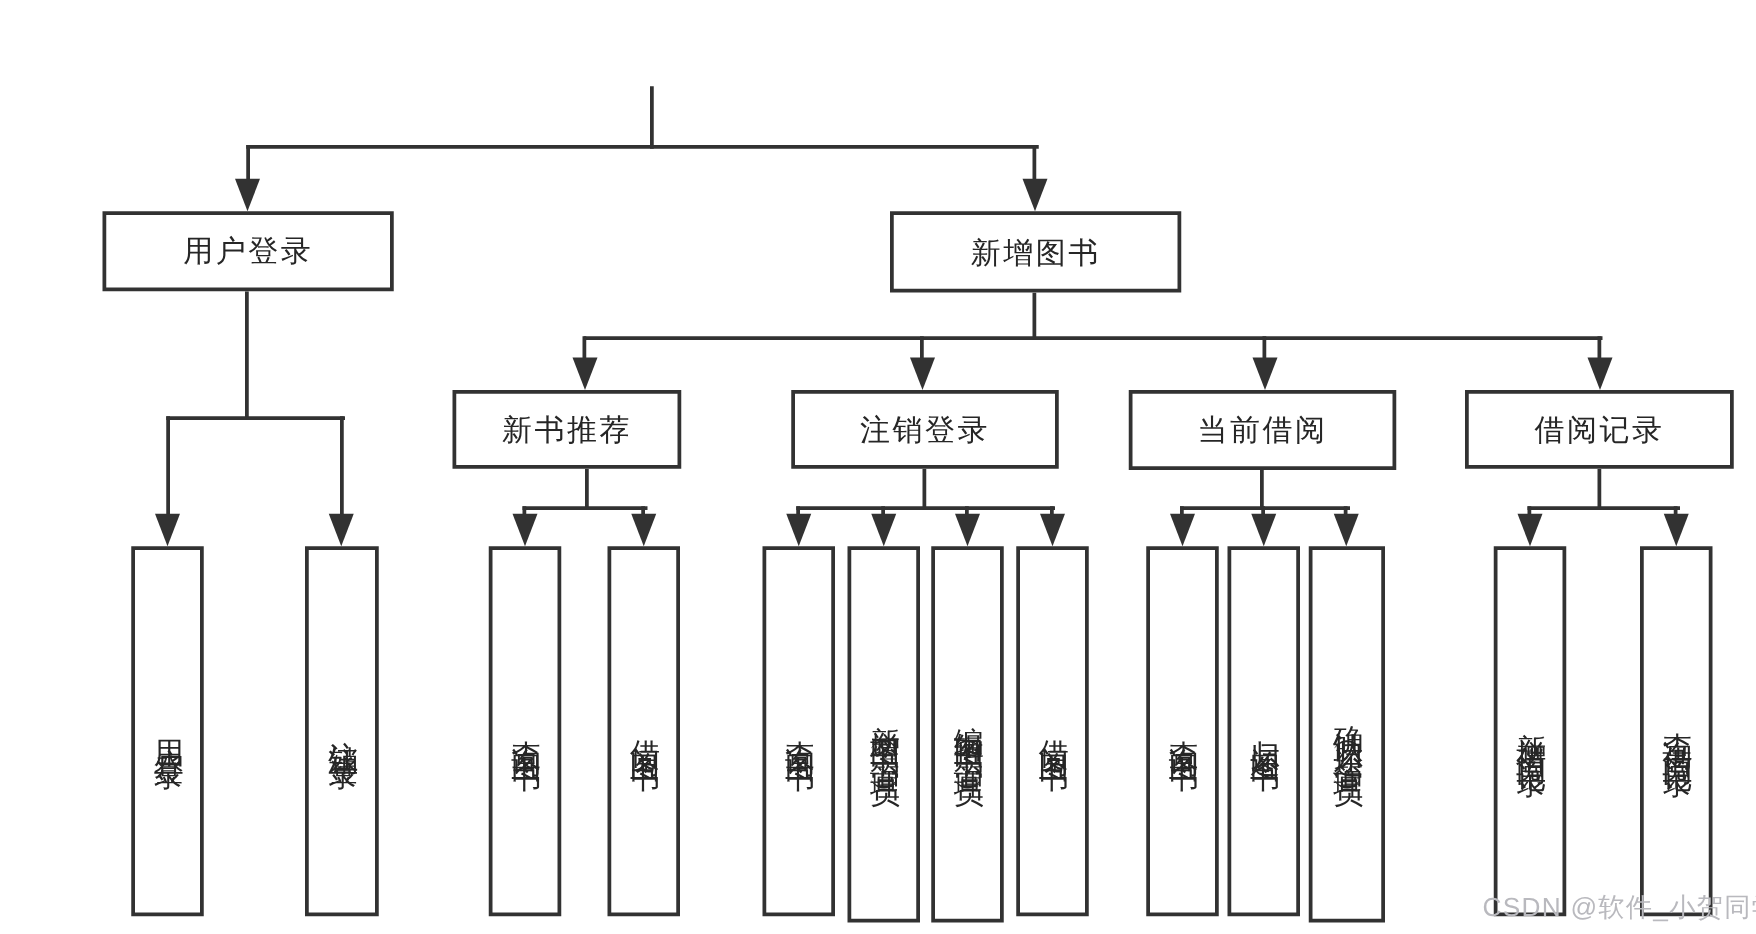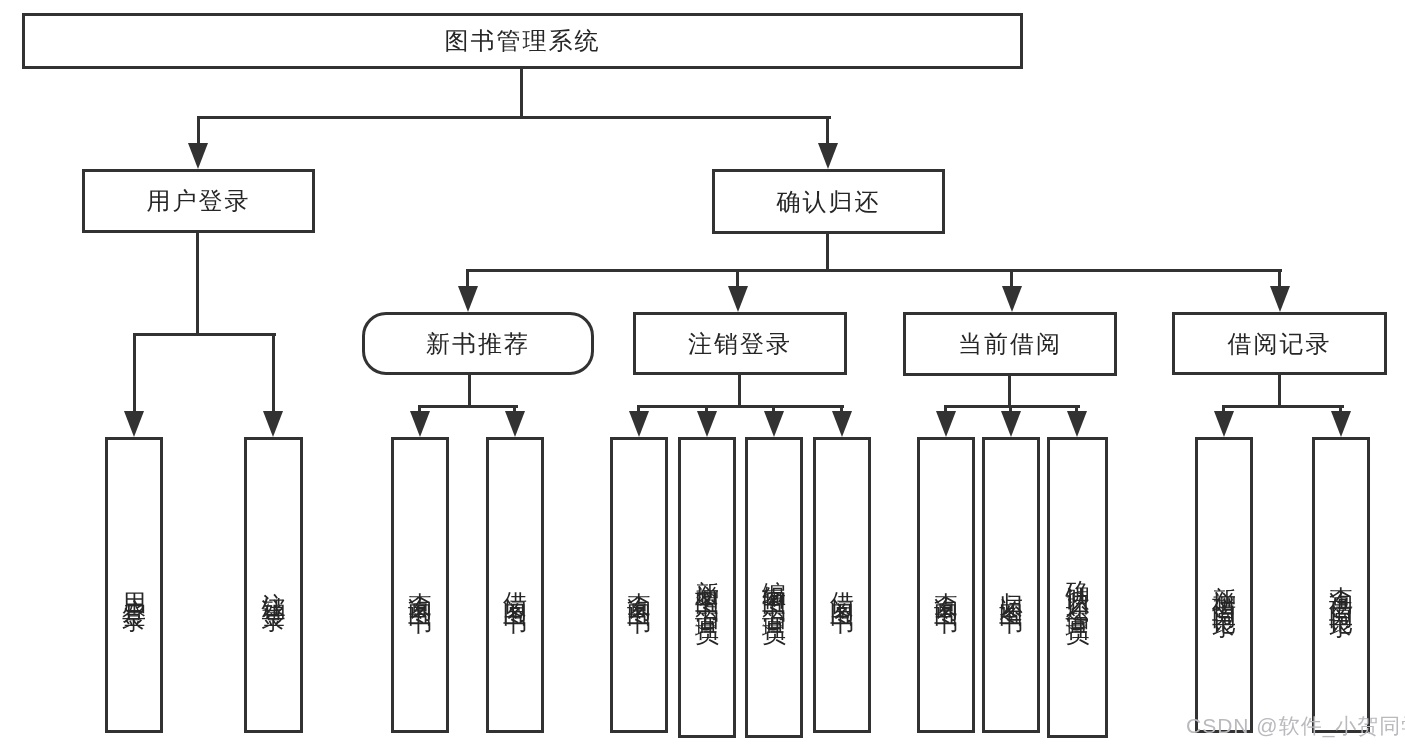--- a/index.html
+++ b/index.html
@@ -29,21 +29,21 @@
     letter-spacing:6px;
     font-size:24px;
     line-height:1;
     top:437px;height:296px;
   }
   .leaf.tall{height:301px;}
   
   .n-root{left:22px;top:13px;width:1001px;height:56px;}
   .n-user{left:82px;top:169px;width:233px;height:64px;}
   .n-mgmt{left:712px;top:169px;width:233px;height:65px;}
-  .n-nb{left:362px;top:312px;width:232px;height:63px;border-radius:24px;}
+  .n-nb{left:362px;top:312px;width:183px;height:63px;}
   .n-bw{left:633px;top:312px;width:214px;height:63px;}
   .n-cu{left:903px;top:312px;width:214px;height:64px;}
   .n-rc{left:1172px;top:312px;width:215px;height:63px;}
   
   .l1{left:105px;width:58px;}
   .l2{left:244px;width:59px;}
   .l3{left:391px;width:58px;}
   .l4{left:486px;width:58px;}
   .l5{left:610px;width:58px;}
   .l6{left:678px;width:58px;}
@@ -71,31 +71,30 @@
     letter-spacing:1px;
     white-space:nowrap;
     z-index:5;
   }
 </style>
 </head>
 <body>
 
 <div id="stage">
 
-  <div class="node n-root">图书管理系统</div>
 
   <div class="line" style="left:520px;top:69px;width:3px;height:50px;"></div>
   <div class="line" style="left:197px;top:116px;width:634px;height:3px;"></div>
   <div class="line" style="left:197px;top:116px;width:3px;height:32px;"></div>
   <div class="ah" style="left:188px;top:143px;"></div>
   <div class="line" style="left:826px;top:116px;width:3px;height:32px;"></div>
   <div class="ah" style="left:818px;top:143px;"></div>
 
   <div class="node n-user">用户登录</div>
-  <div class="node n-mgmt">确认归还</div>
+  <div class="node n-mgmt">新增图书</div>
 
   <div class="line" style="left:196px;top:233px;width:3px;height:103px;"></div>
   <div class="line" style="left:133px;top:333px;width:143px;height:3px;"></div>
   <div class="line" style="left:133px;top:333px;width:3px;height:80px;"></div>
   <div class="ah" style="left:124px;top:411px;"></div>
   <div class="line" style="left:272px;top:333px;width:3px;height:80px;"></div>
   <div class="ah" style="left:263px;top:411px;"></div>
 
   <div class="line" style="left:826px;top:234px;width:3px;height:38px;"></div>
   <div class="line" style="left:467px;top:269px;width:815px;height:3px;"></div>

